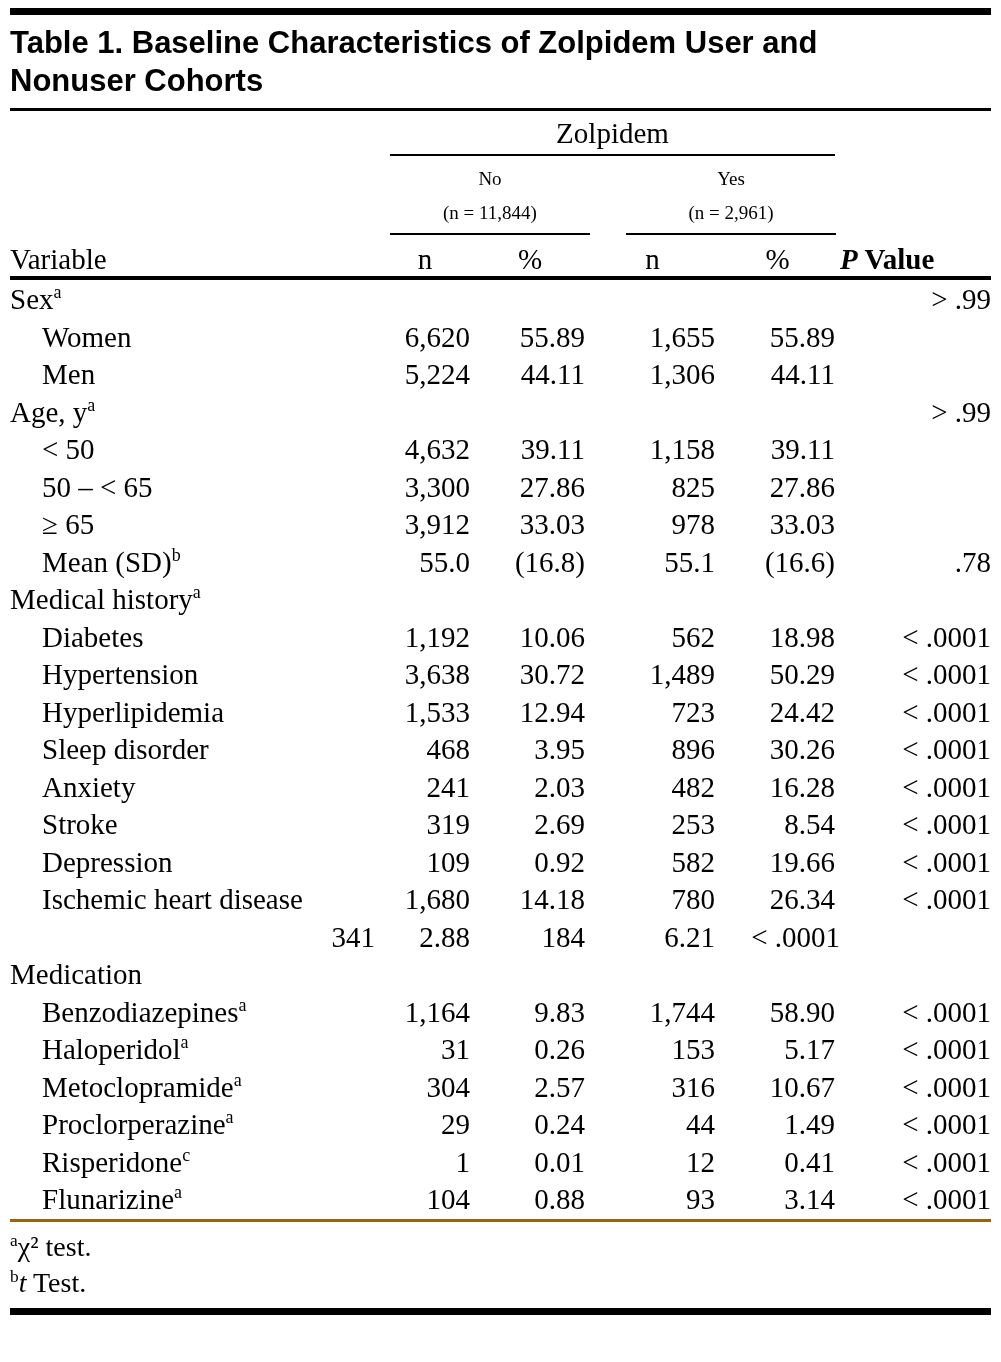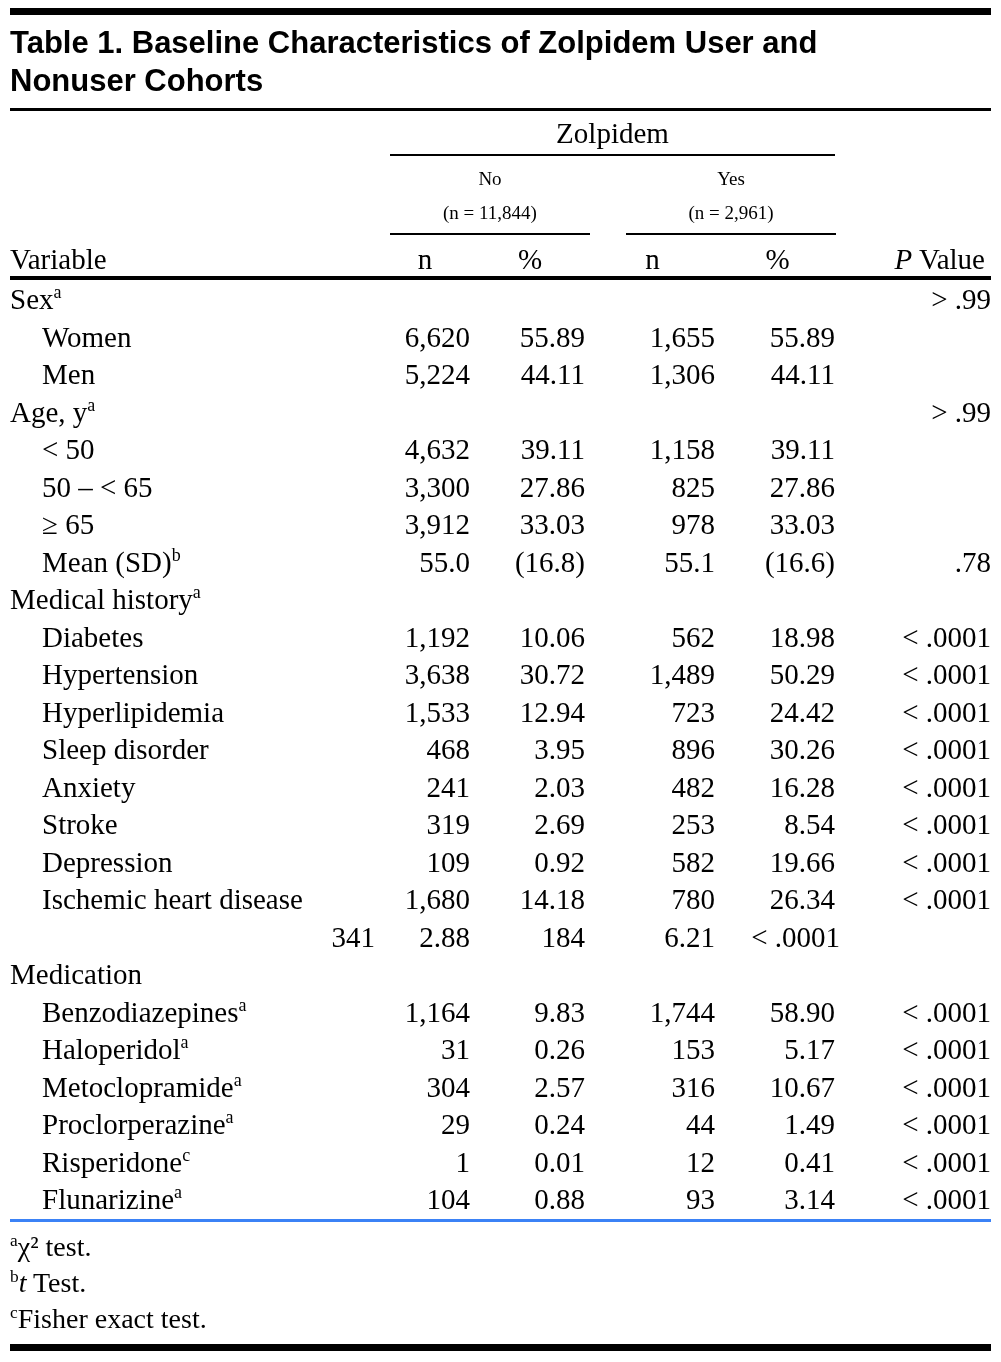--- a/index.html
+++ b/index.html
@@ -52,25 +52,25 @@
 
   .rowC {
     font-size: 29px;
     line-height: 34px;
     padding: 7px 0 0 0;
     border-bottom: 4px solid #000;
   }
 
   .c-var { text-align: left; white-space: nowrap; }
   .c-nh  { text-align: center; padding-right: 5px; }
-  .c-ph  { text-align: right; padding-right: 6px; white-space: nowrap; }
+  .c-ph  { text-align: left; padding-right: 6px; white-space: nowrap; font-weight: bold; }
   .c-num { text-align: right; padding-right: 5px; white-space: nowrap; }
   .c-p   { text-align: right; padding-left: 22px; white-space: nowrap; }
 
-  .tbody { border-bottom: 3px solid #3b82f6; padding-top: 1px; }
+  .tbody { border-bottom: 3px solid #a16207; padding-top: 1px; }
   .tbody .trow {
     font-size: 29px;
     line-height: 37.5px;
     height: 37.5px;
   }
   .trow.indent .c-var { padding-left: 32px; }
 
   sup { font-size: 0.62em; line-height: 0; vertical-align: super; }
   i { font-style: italic; }
 
@@ -325,18 +325,17 @@
         <div class="c-num">0.88</div>
         <div class="c-num">93</div>
         <div class="c-num">3.14</div>
         <div class="c-p">&lt; .0001</div>
       </div>
     </div>
 
   <div class="footnotes">
       <div class="footnote"><sup>a</sup>χ² test.</div>
       <div class="footnote"><sup>b</sup><i>t</i> Test.</div>
-      <div class="footnote"><sup>c</sup>Fisher exact test.</div>
     </div>
 
   <div class="bottom-bar"></div>
 
 </div>
 
 </body></html>

